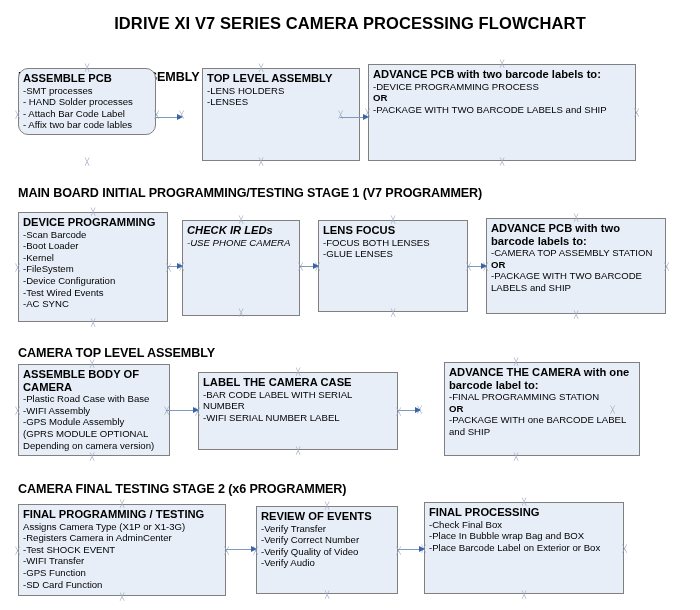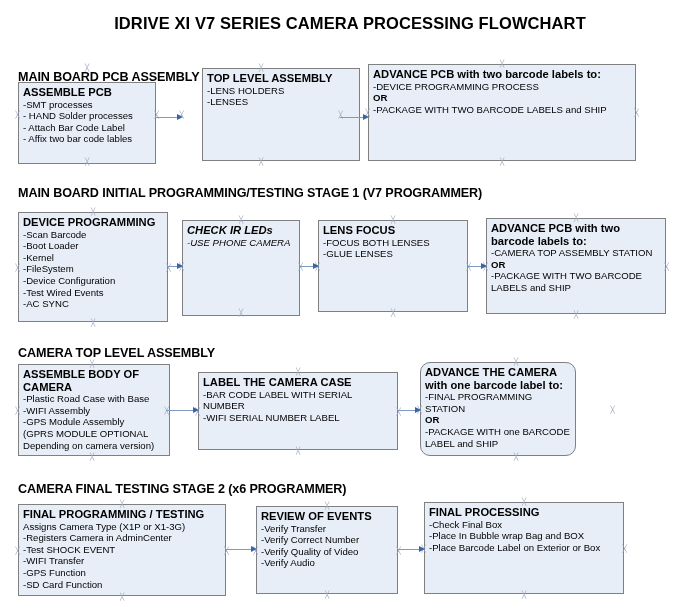--- a/index.html
+++ b/index.html
@@ -86,21 +86,21 @@
     text-align: center;
   }
 </style>
 </head>
 <body>
 
 <div id="canvas">
   <div class="doc-title">IDRIVE XI V7 SERIES CAMERA PROCESSING FLOWCHART</div>
   <div id="sections-host">
       <div class="section-heading" style="left: 18px; top: 50px; margin-top: 20px;">MAIN BOARD PCB ASSEMBLY PROCESS</div>
-      <div class="node" style="left: 18px; top: 82px; width: 138px; height: 82px;">
+      <div class="node" style="left: 18px; top: 68px; width: 138px; height: 67px; border-radius: 10px;">
         <div class="node-title">ASSEMBLE PCB</div>
         <div class="node-line">-SMT processes</div>
         <div class="node-line">- HAND Solder processes</div>
         <div class="node-line">- Attach Bar Code Label</div>
         <div class="node-line">- Affix two bar code lables</div>
       </div>
       <div class="anchor-x" style="left: 84.5px; top: 65px;">╳</div>
       <div class="anchor-x" style="left: 84.5px; top: 159px;">╳</div>
       <div class="anchor-x" style="left: 15px; top: 112px;">╳</div>
       <div class="anchor-x" style="left: 154px; top: 112px;">╳</div>
@@ -180,21 +180,21 @@
       <div class="anchor-x" style="left: 164px; top: 407.5px;">╳</div>
       <div class="node" style="left: 198px; top: 372px; width: 200px; height: 78px;">
         <div class="node-title">LABEL THE CAMERA CASE</div>
         <div class="node-line">-BAR CODE LABEL WITH SERIAL NUMBER</div>
         <div class="node-line">-WIFI SERIAL NUMBER LABEL</div>
       </div>
       <div class="anchor-x" style="left: 295.5px; top: 369px;">╳</div>
       <div class="anchor-x" style="left: 295.5px; top: 448px;">╳</div>
       <div class="anchor-x" style="left: 195px; top: 408.5px;">╳</div>
       <div class="anchor-x" style="left: 396px; top: 408.5px;">╳</div>
-      <div class="node" style="left: 420px; top: 362px; width: 156px; height: 94px; border-radius: 10px;">
+      <div class="node" style="left: 444px; top: 362px; width: 196px; height: 94px;">
         <div class="node-title">ADVANCE THE CAMERA with one barcode label to:</div>
         <div class="node-line">-FINAL PROGRAMMING STATION</div>
         <div class="node-line bold">OR</div>
         <div class="node-line">-PACKAGE WITH one BARCODE LABEL and SHIP</div>
       </div>
       <div class="anchor-x" style="left: 513.5px; top: 359px;">╳</div>
       <div class="anchor-x" style="left: 513.5px; top: 454px;">╳</div>
       <div class="anchor-x" style="left: 417px; top: 406.5px;">╳</div>
       <div class="anchor-x" style="left: 610px; top: 406.5px;">╳</div>
       <div class="section-heading" style="left: 18px; top: 482px;">CAMERA FINAL TESTING STAGE 2 (x6 PROGRAMMER)</div>

